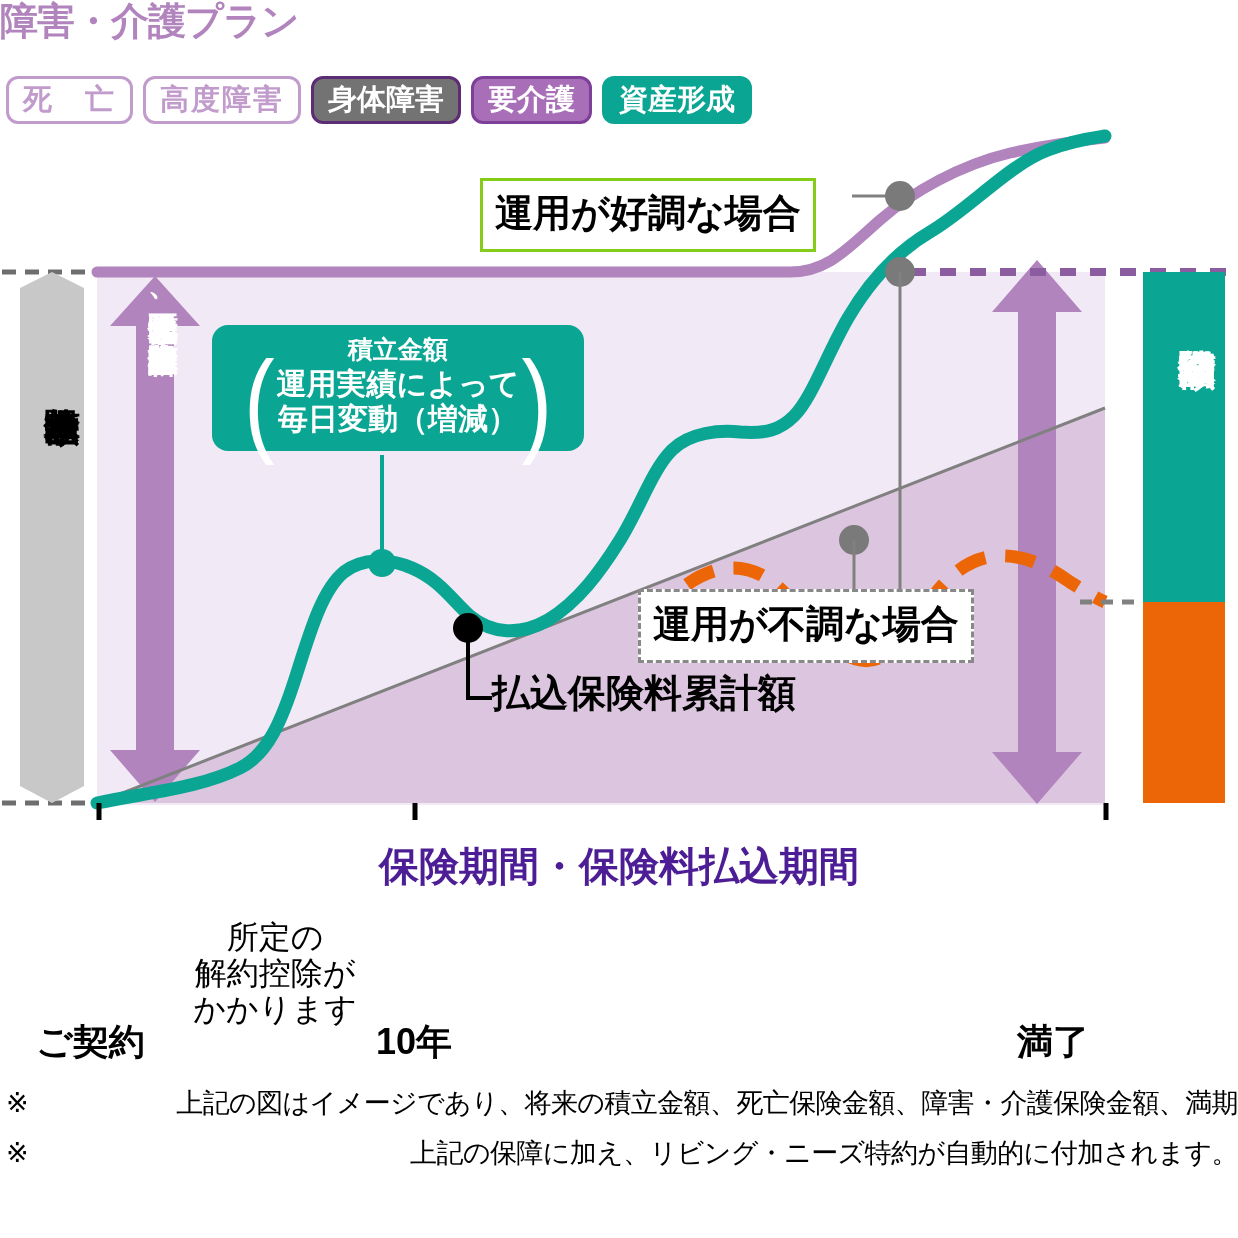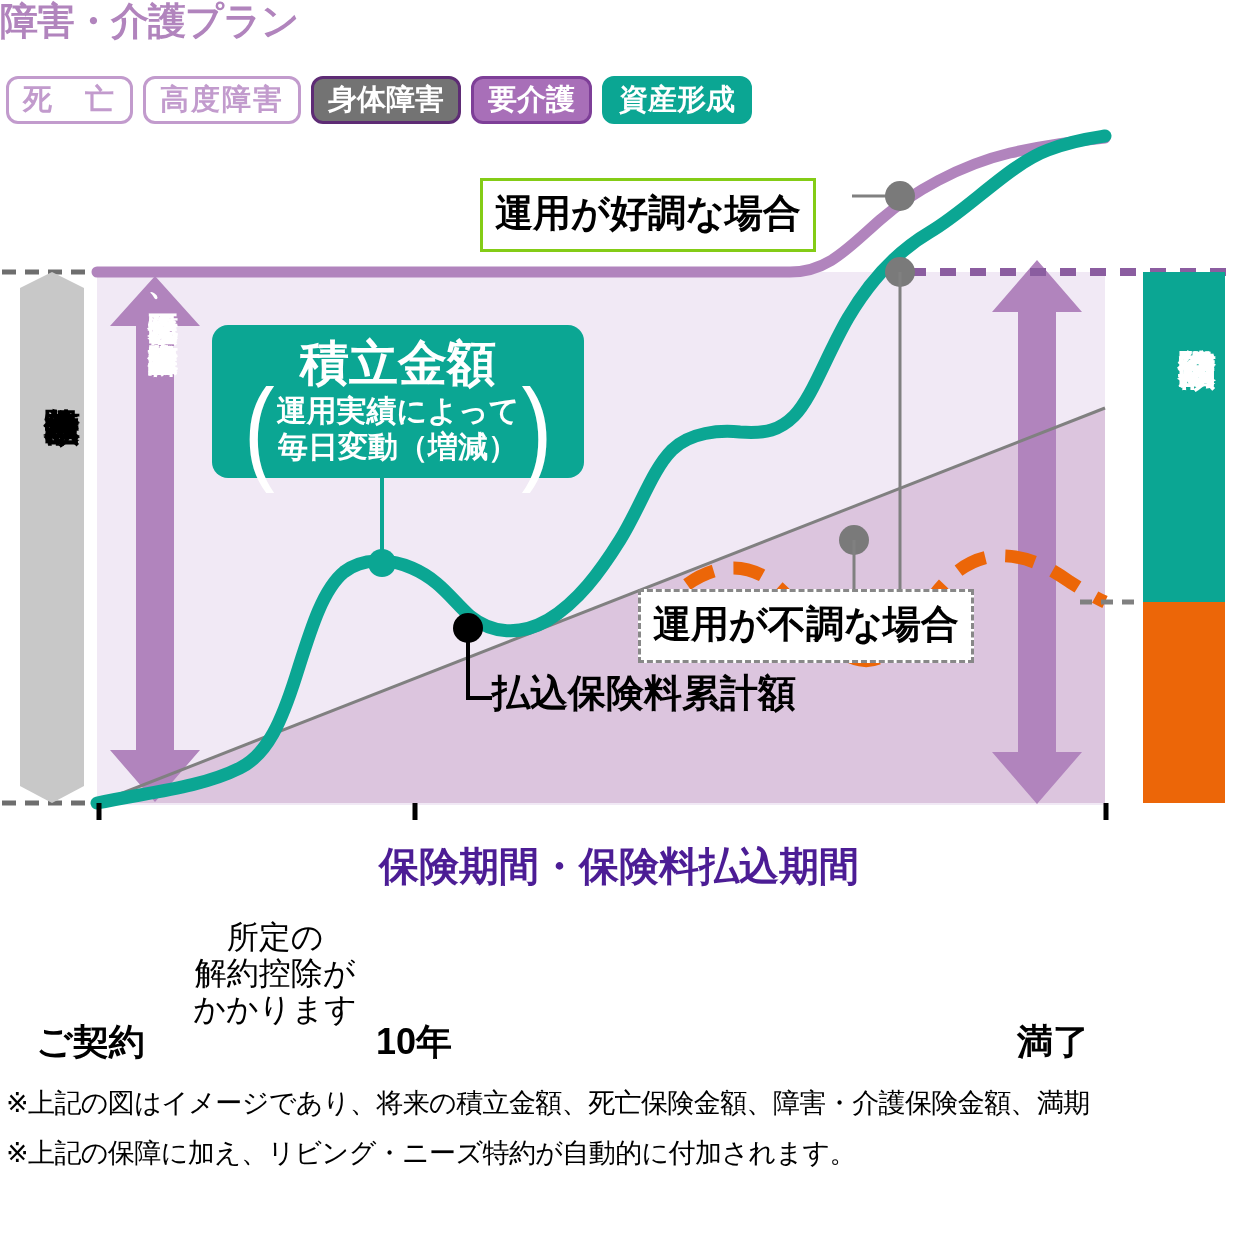--- a/index.html
+++ b/index.html
@@ -54,21 +54,21 @@
     left:1164px;top:320px;width:52px;
     font-size:38px;color:#ffffff;
   }
 
   
   #accum-callout{
     left:212px;top:325px;width:372px;
     background:#0BA693;border-radius:16px;color:#fff;
     padding:10px 6px 14px 6px;box-sizing:border-box;text-align:center;
   }
-  #accum-title{font-size:49px;font-weight:bold;line-height:1.15;}
+  #accum-title{font-size:25px;font-weight:bold;line-height:1.15;}
   #accum-sub-wrap{
     display:flex;align-items:center;justify-content:center;gap:2px;margin-top:2px;
   }
   .paren{font-size:92px;line-height:0.72;font-weight:300;transform:scaleY(1.25);}
   #accum-sub{font-size:30px;line-height:1.18;font-weight:bold;}
 
   
   .callout{
     background:#fff;font-size:38px;font-weight:bold;color:#000;
     padding:7px 12px 10px 12px;box-sizing:border-box;white-space:nowrap;
@@ -93,21 +93,21 @@
   #label-contract{left:36px;top:1018px;}
   #label-10y{left:376px;top:1018px;}
   #label-maturity{left:1017px;top:1018px;}
 
   
   #notes{left:6px;top:1084px;width:1232px;}
   .note{
     display:flex;font-size:27px;line-height:1.42;color:#000;margin-bottom:4px;
     letter-spacing:-0.6px;
   }
-  .note .body{flex:1;}
+  .note .body{flex:1;text-align:right;}
   .note .cont{padding-left:30px;}
 </style>
 </head>
 <body>
 
 <div class="abs" id="plan-title">障害・介護プラン</div>
 
 <div class="abs" id="badge-row">
   <div class="badge outline">死　亡</div>
   <div class="badge outline">高度障害</div>

